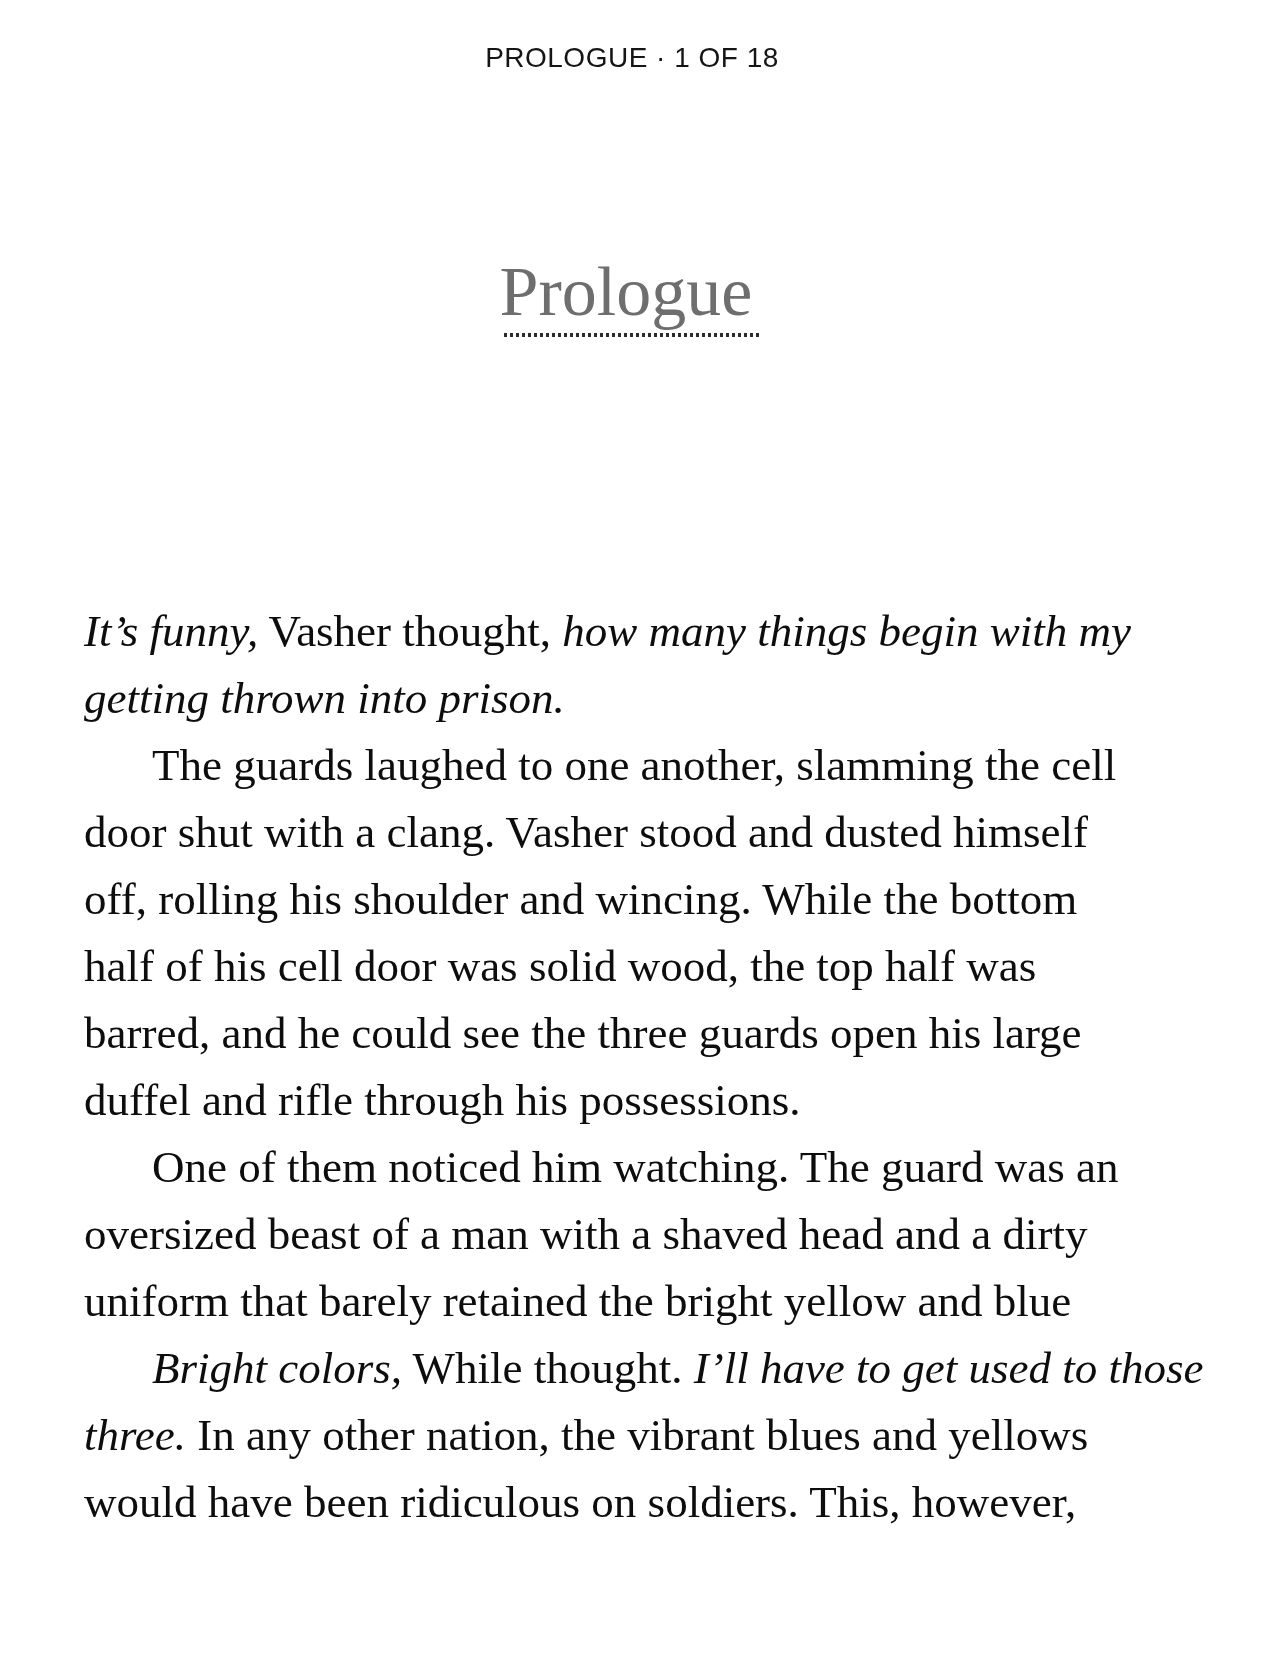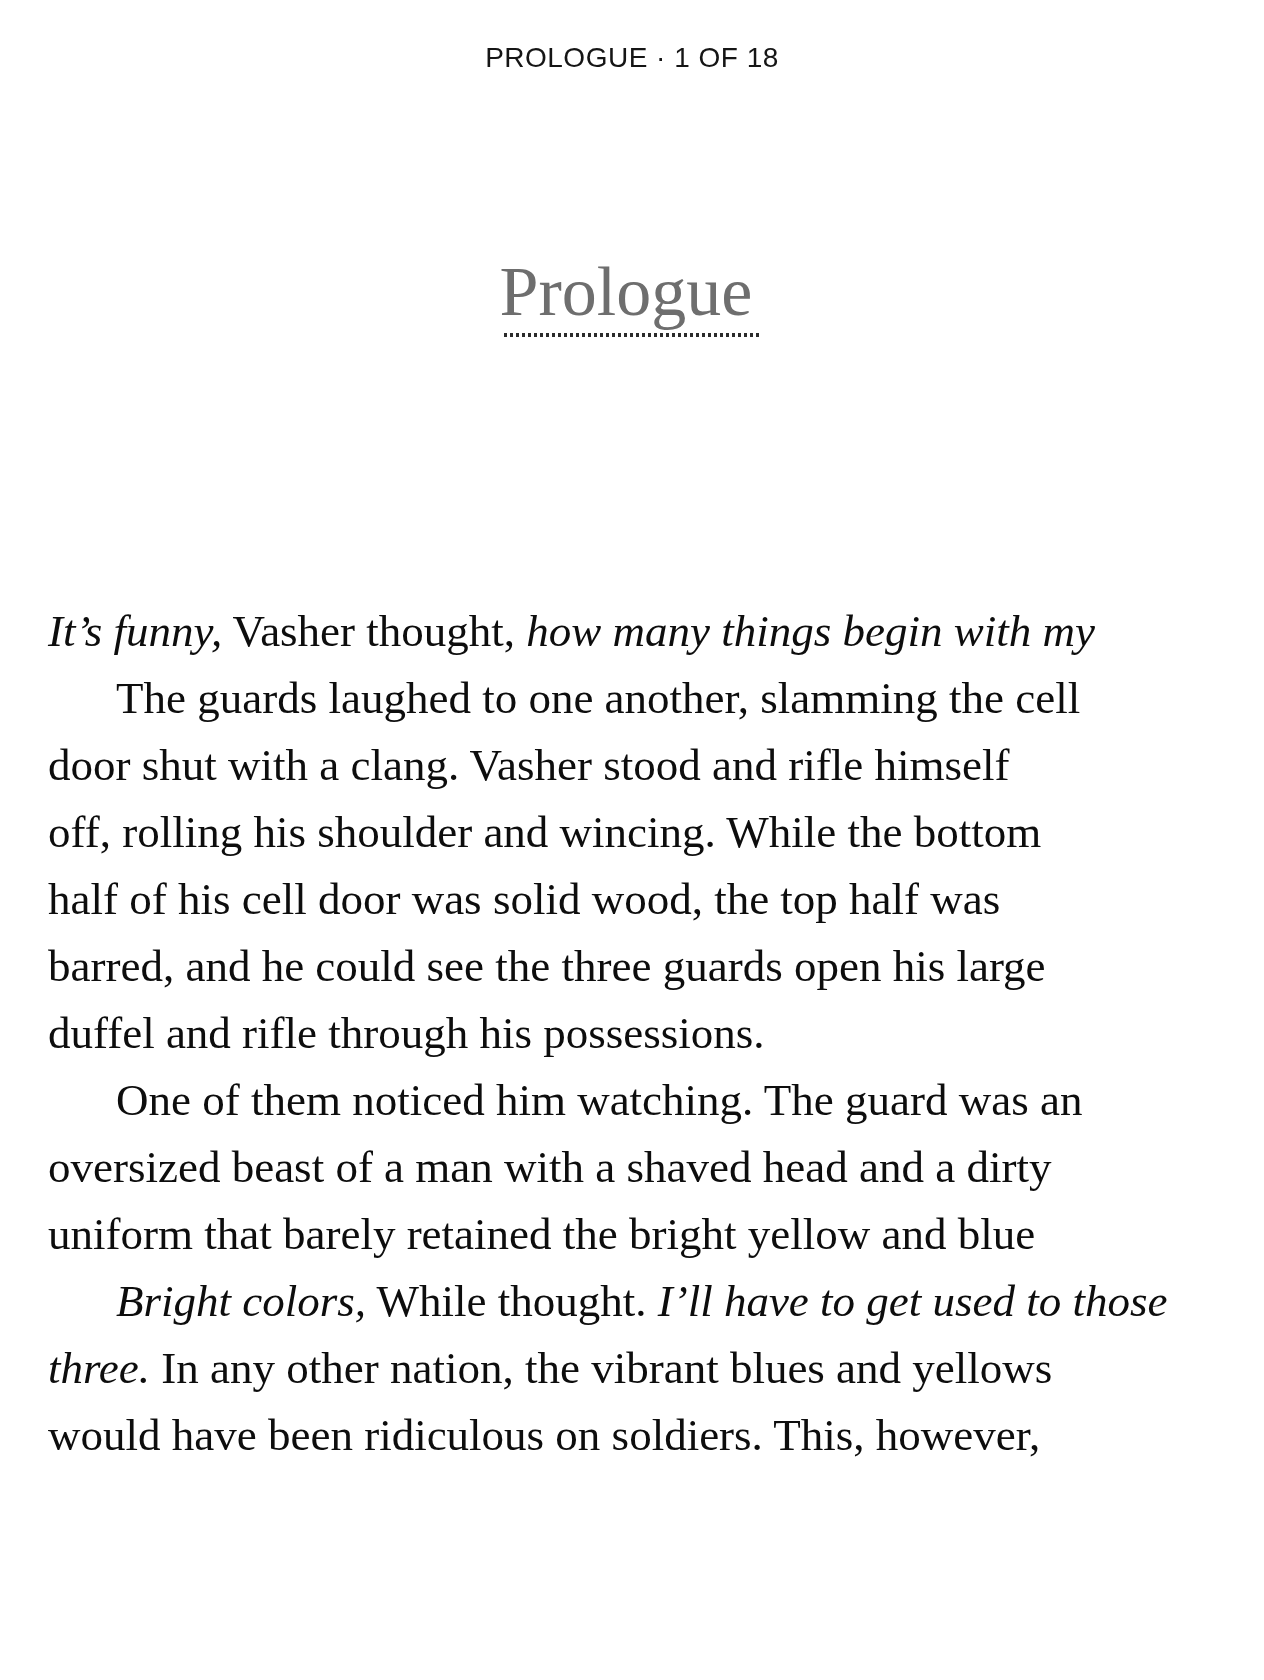--- a/index.html
+++ b/index.html
@@ -46,37 +46,39 @@
       transparent 3px, transparent 6px);
   }
   .body-text {
     margin-top: 261px;
     padding-left: 48px;
     padding-right: 12px;
     font-family: "Liberation Serif", serif;
     font-size: 45px;
     line-height: 67px;
     color: var(--text-color, #0d0d0d);
+    margin-left: 36px;
   }
   .line { white-space: nowrap; }
   .line.indent { padding-left: 68px; }
   .it { font-style: italic; }
   .ro { font-style: normal; }
 </style>
 </head>
 <body>
 
 <div class="page">
   <div class="header">PROLOGUE · 1 OF 18</div>
   <h1 class="title">Prologue</h1>
   <div class="title-rule"></div>
   <div class="body-text">
       <div class="line"><span class="it">It’s funny,</span><span class="ro"> Vasher thought, </span><span class="it">how many things begin with my</span></div>
+      <div class="line"><span class="it">getting thrown into prison.</span></div>
       <div class="line indent"><span class="ro">The guards laughed to one another, slamming the cell</span></div>
-      <div class="line"><span class="ro">door shut with a clang. Vasher stood and rifle himself</span></div>
+      <div class="line"><span class="ro">door shut with a clang. Vasher stood and dusted himself</span></div>
       <div class="line"><span class="ro">off, rolling his shoulder and wincing. While the bottom</span></div>
       <div class="line"><span class="ro">half of his cell door was solid wood, the top half was</span></div>
       <div class="line"><span class="ro">barred, and he could see the three guards open his large</span></div>
       <div class="line"><span class="ro">duffel and rifle through his possessions.</span></div>
       <div class="line indent"><span class="ro">One of them noticed him watching. The guard was an</span></div>
       <div class="line"><span class="ro">oversized beast of a man with a shaved head and a dirty</span></div>
       <div class="line"><span class="ro">uniform that barely retained the bright yellow and blue</span></div>
       <div class="line indent"><span class="it">Bright colors,</span><span class="ro"> While thought. </span><span class="it">I’ll have to get used to those</span></div>
       <div class="line"><span class="it">three.</span><span class="ro"> In any other nation, the vibrant blues and yellows</span></div>
       <div class="line"><span class="ro">would have been ridiculous on soldiers. This, however,</span></div>

